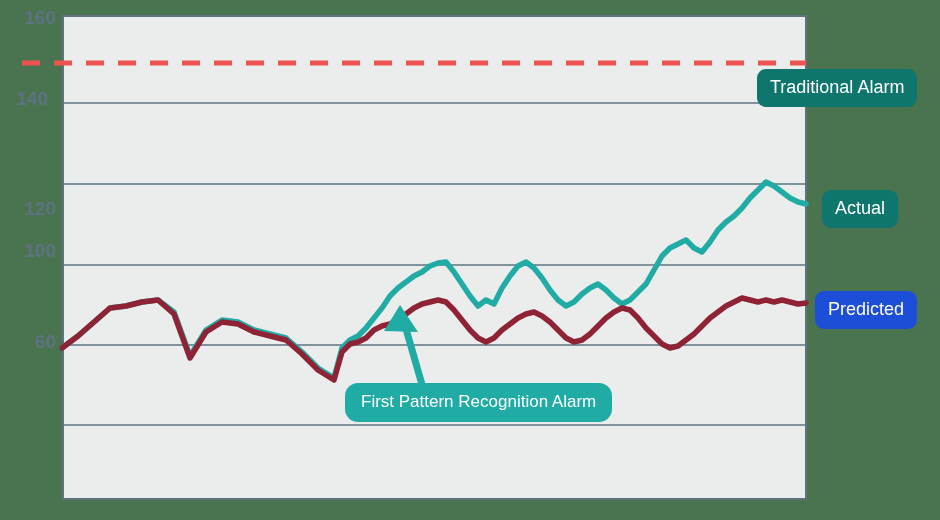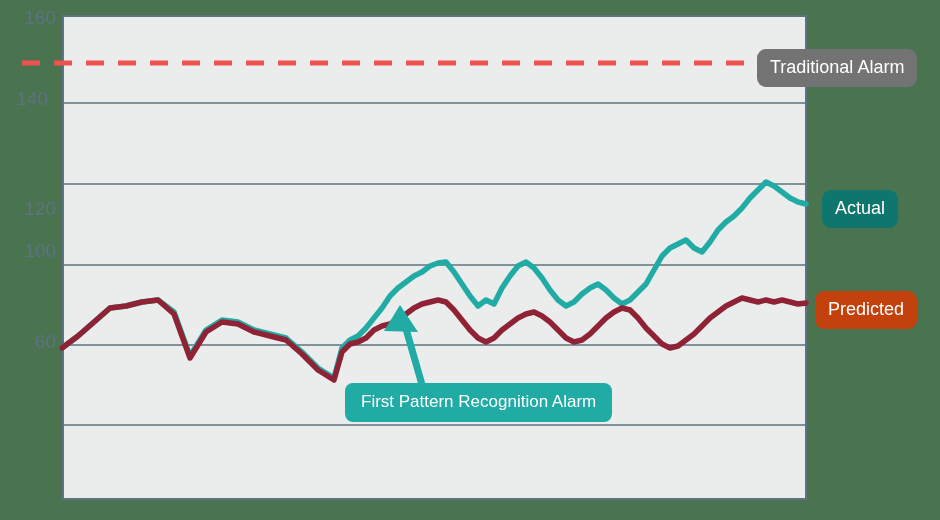--- a/index.html
+++ b/index.html
@@ -17,41 +17,41 @@
     background:#eaedec;
     border:2px solid #5d7382;
     box-sizing:border-box;
   }
   svg.layer{position:absolute;left:0;top:0;width:940px;height:520px;overflow:visible;}
 
   .ytick{
     position:absolute;
     color:#5d7382;
     font-size:19px;
-    font-weight:400;
+    font-weight:700;
     text-align:right;
     width:48px;
     line-height:1;
     letter-spacing:0px;
   }
 
   .pill{
     position:absolute;
     color:#ffffff;
     font-size:18px;
     line-height:1;
     padding:9px 13px 11px 13px;
     border-radius:9px;
     white-space:nowrap;
     box-sizing:border-box;
   }
-  .pill-alarm{background:#737373;}
+  .pill-alarm{background:#0f766e;margin-top:20px;}
   .pill-actual{background:#0f766e;}
-  .pill-pred{background:#c2410c;}
-  .pill-note{background:#21aba5;border-radius:8px;font-size:17px;padding:10px 16px 12px 16px;}
+  .pill-pred{background:#1d4ed8;}
+  .pill-note{background:#21aba5;border-radius:13px;font-size:17px;padding:10px 16px 12px 16px;}
 </style>
 </head>
 <body>
 
 <div id="stage">
 
   <div class="plot-frame"></div>
 
   <div class="ytick" style="left:8px;top:8px;">160</div>
   <div class="ytick" style="left:0;top:89px;">140</div>

